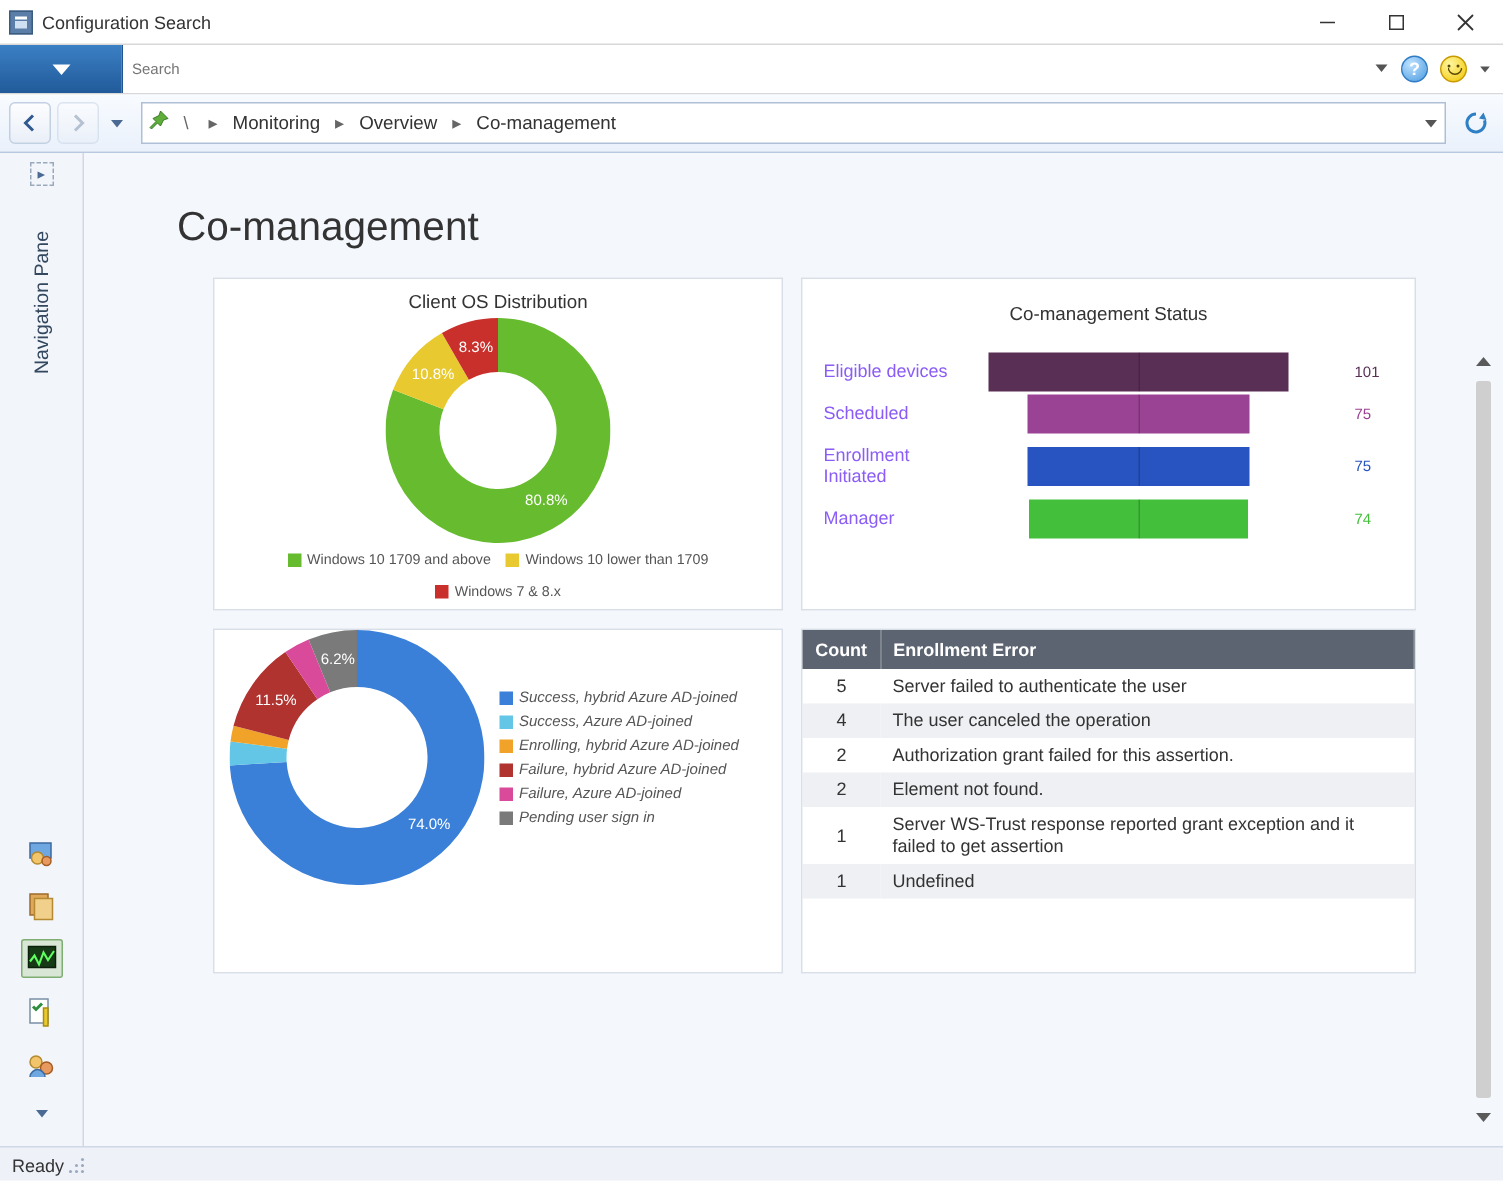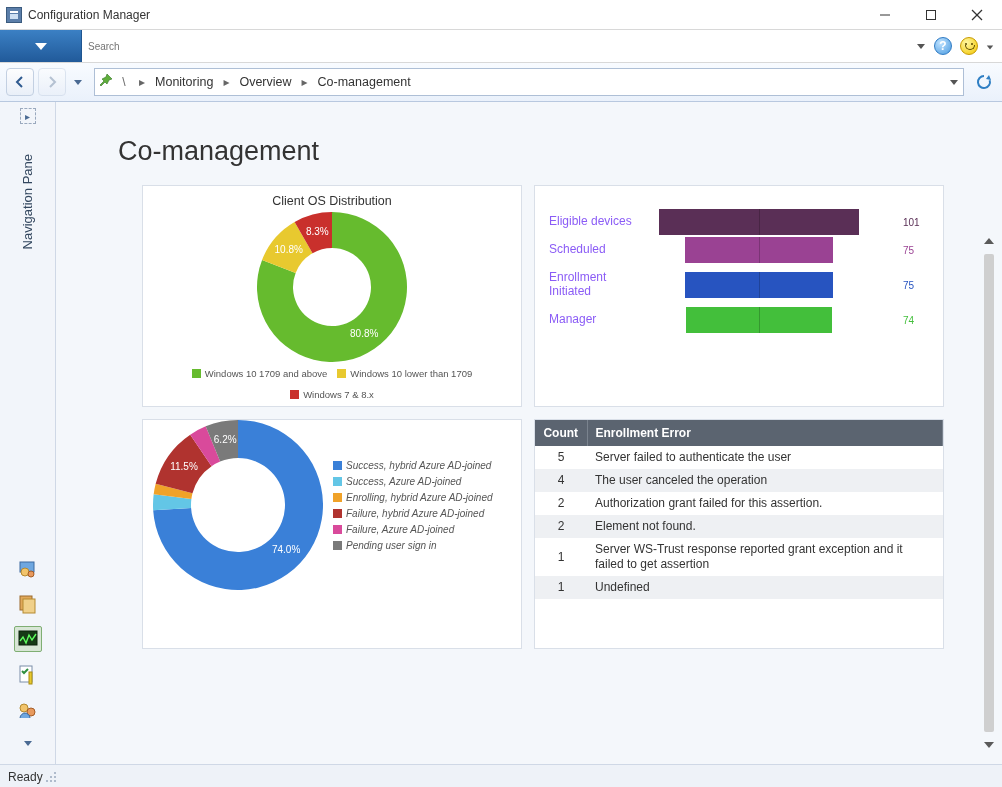--- a/index.html
+++ b/index.html
@@ -108,21 +108,21 @@
 
 <div class="titlebar">
   <div class="left">
     <span class="app-icon">
       <svg viewBox="0 0 10 10">
           <rect width="10" height="10" fill="#5b7ea9"></rect>
           <rect x="1" y="1" width="8" height="2" fill="#fff"></rect>
           <rect x="1" y="4" width="8" height="5" fill="#cfe0f2"></rect>
         </svg>
     </span>
-    <span class="title">Configuration Manager</span>
+    <span class="title">Configuration Search</span>
   </div>
   <div class="winbtns">
     <div class="winbtn">
         <svg viewBox="0 0 12 12">
           <line x1="1" y1="6" x2="11" y2="6" stroke="#333" stroke-width="1"></line>
         </svg>
       </div>
     <div class="winbtn">
         <svg viewBox="0 0 12 12">
           <rect x="1.5" y="1.5" width="9" height="9" fill="none" stroke="#333" stroke-width="1"></rect>
@@ -266,20 +266,21 @@
               </svg></div>
         </div>
         <div class="legend" id="legend1">
             <span class="legend-item"><span class="swatch" style="background:#66bb2e"></span>Windows 10 1709 and above</span>
             <span class="legend-item"><span class="swatch" style="background:#e8c92f"></span>Windows 10 lower than 1709</span>
             <span class="legend-item"><span class="swatch" style="background:#c9302c"></span>Windows 7 &amp; 8.x</span>
           </div>
       </div>
 
       <div class="card funnel-card">
+        <div class="card-title">Co-management Status</div>
         <div id="funnel" style="padding-top:14px;">
             <div class="funnel-row ">
      <div class="funnel-label">Eligible devices</div>
      <div class="funnel-bar">
        <div class="fbar-fill" style="left:0px;width:200px;background:#5a2f56">
                   <div class="fbar-sep"></div>
                 </div>
      </div>
      <div class="funnel-val" style="color:#5a2f56">101</div>
    </div>

